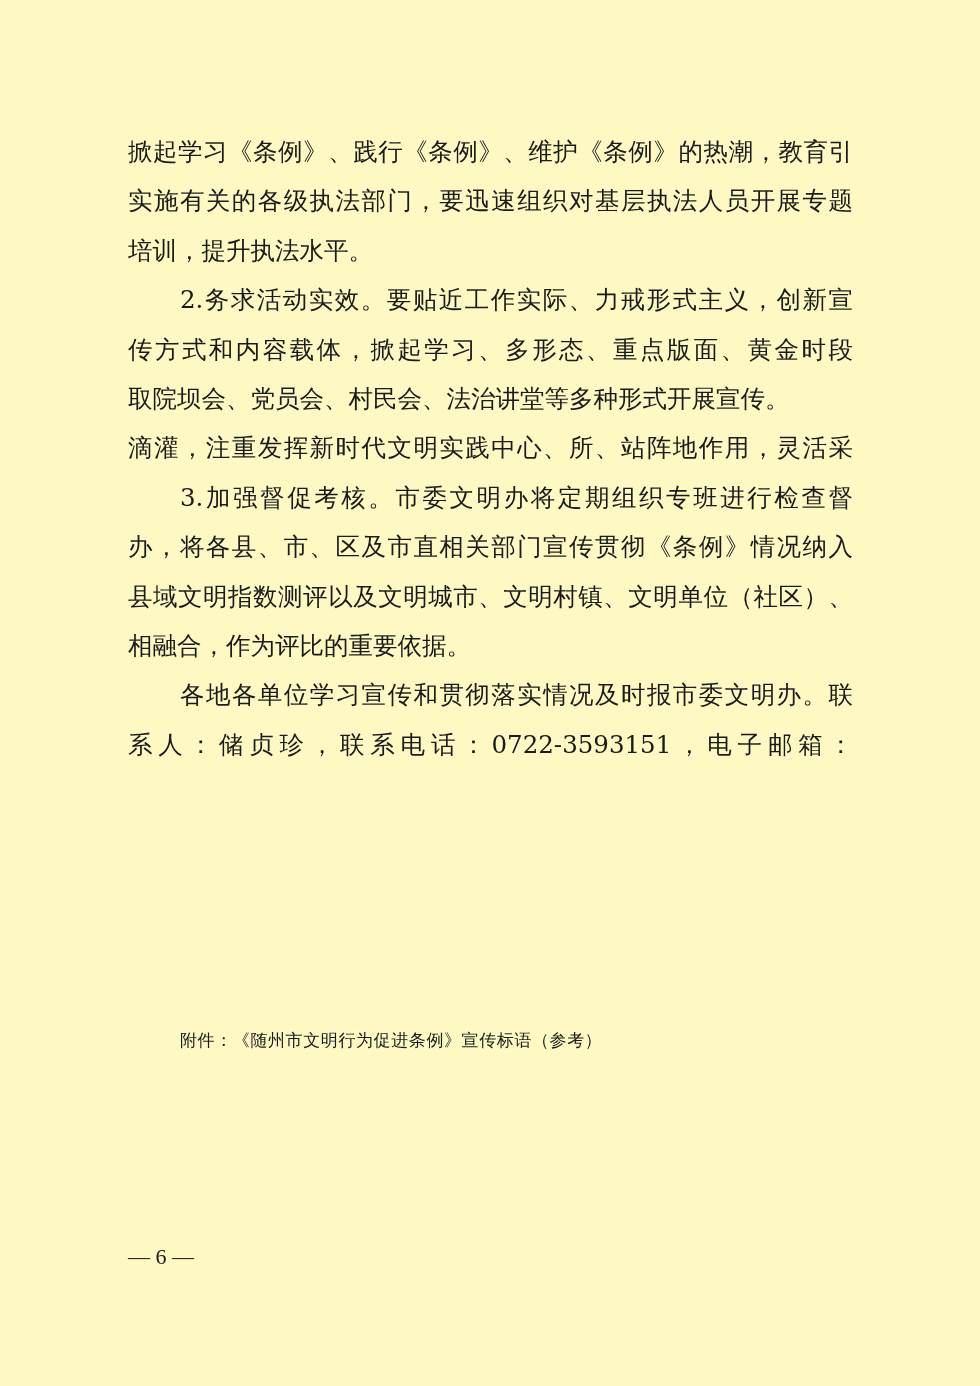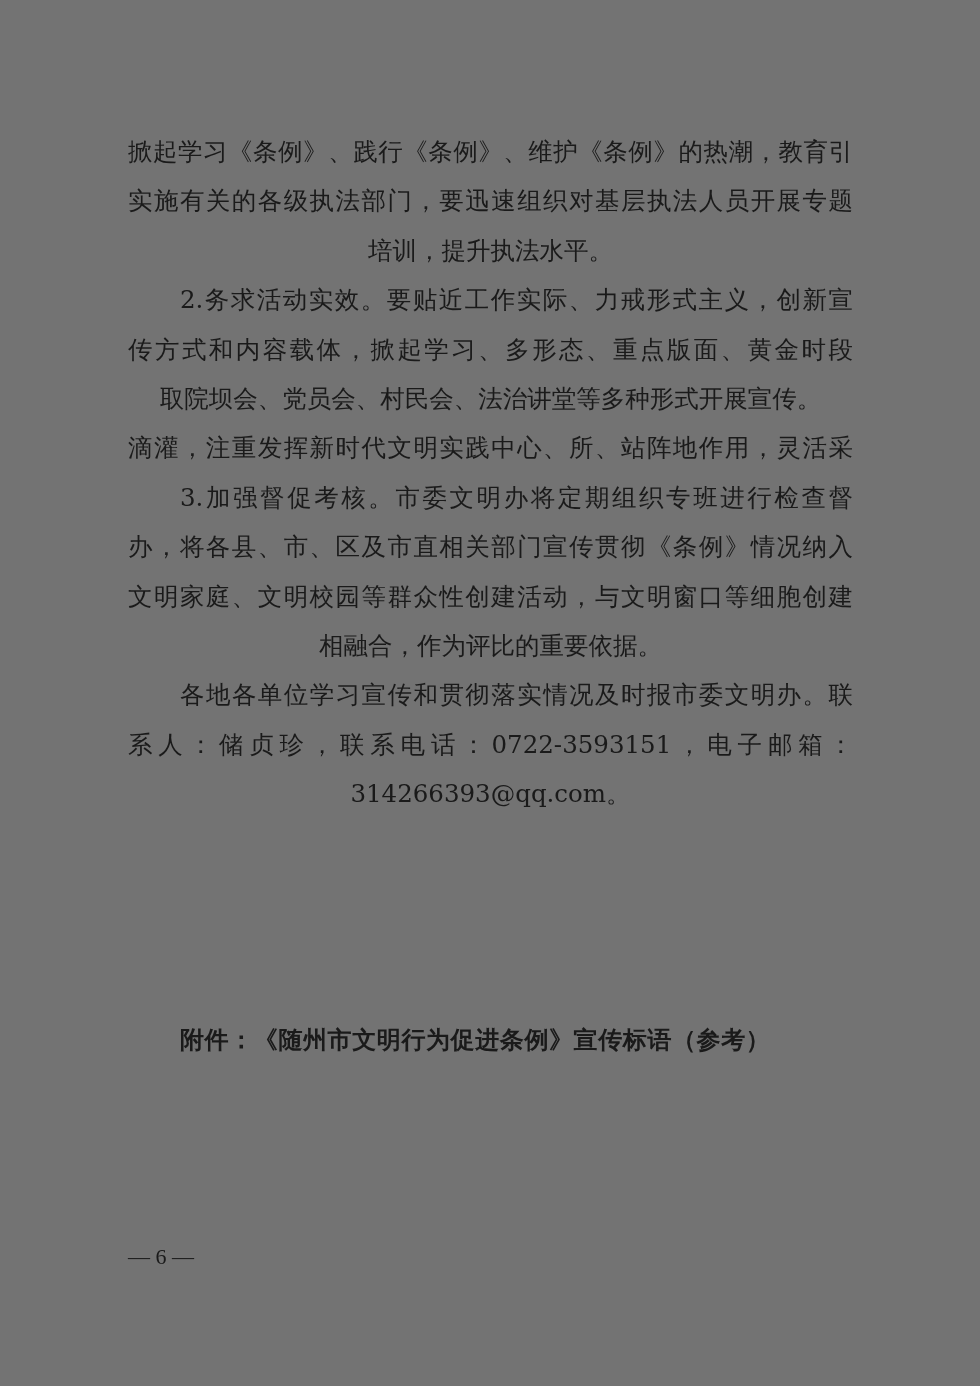--- a/index.html
+++ b/index.html
@@ -13,21 +13,21 @@
     position: relative;
     overflow: hidden;
     color: #1a1a1a;
     font-family: "DejaVu Serif", "Liberation Serif", serif;
   }
   .page {
     position: absolute;
     left: 0; top: 0;
     width: 980px;
     height: 1386px;
-    background: #737373;
+    background: #fef9c3;
   }
   .body-text {
     position: absolute;
     left: 128px;
     top: 134px;
     width: 725px;
   }
   .line {
     display: block;
     height: 49.4px;
@@ -38,31 +38,30 @@
     letter-spacing: 0;
   }
   .line.full {
     text-align: justify;
     text-align-last: justify;
   }
   .line.indent {
     padding-left: 52px;
   }
   .line.last {
-    text-align: center;
+    text-align: left;
   }
   .attachment {
     position: absolute;
     left: 180px;
     top: 1022px;
-    font-size: 24px;
+    font-size: 17px;
     line-height: 36px;
     white-space: nowrap;
     letter-spacing: 0.6px;
-    font-weight: bold;
   }
   .page-number {
     position: absolute;
     left: 128px;
     top: 1242px;
     font-size: 22px;
     line-height: 30px;
     white-space: nowrap;
     font-family: "Liberation Serif", "DejaVu Serif", serif;
   }
@@ -78,26 +77,25 @@
     <span class="line full">实施有关的各级执法部门，要迅速组织对基层执法人员开展专题</span>
     <span class="line last">培训，提升执法水平。</span>
 
     <span class="line full indent">2.务求活动实效。要贴近工作实际、力戒形式主义，创新宣</span>
     <span class="line full">传方式和内容载体，掀起学习、多形态、重点版面、黄金时段</span>
     <span class="line last">取院坝会、党员会、村民会、法治讲堂等多种形式开展宣传。</span>
     <span class="line full">滴灌，注重发挥新时代文明实践中心、所、站阵地作用，灵活采</span>
 
     <span class="line full indent">3.加强督促考核。市委文明办将定期组织专班进行检查督</span>
     <span class="line full">办，将各县、市、区及市直相关部门宣传贯彻《条例》情况纳入</span>
-    <span class="line full">文明家庭、文明校园等群众性创建活动，与文明窗口等细胞创建</span>
+    <span class="line full">县域文明指数测评以及文明城市、文明村镇、文明单位（社区）、</span>
     <span class="line last">相融合，作为评比的重要依据。</span>
 
     <span class="line full indent">各地各单位学习宣传和贯彻落实情况及时报市委文明办。联</span>
     <span class="line full">系人：储贞珍，联系电话：0722-3593151，电子邮箱：</span>
-    <span class="line last">314266393@qq.com。</span>
 
   </div>
 
   <div class="attachment">附件：《随州市文明行为促进条例》宣传标语（参考）</div>
 
   <div class="page-number">— 6 —</div>
 
 </div>
 
 </body></html>

